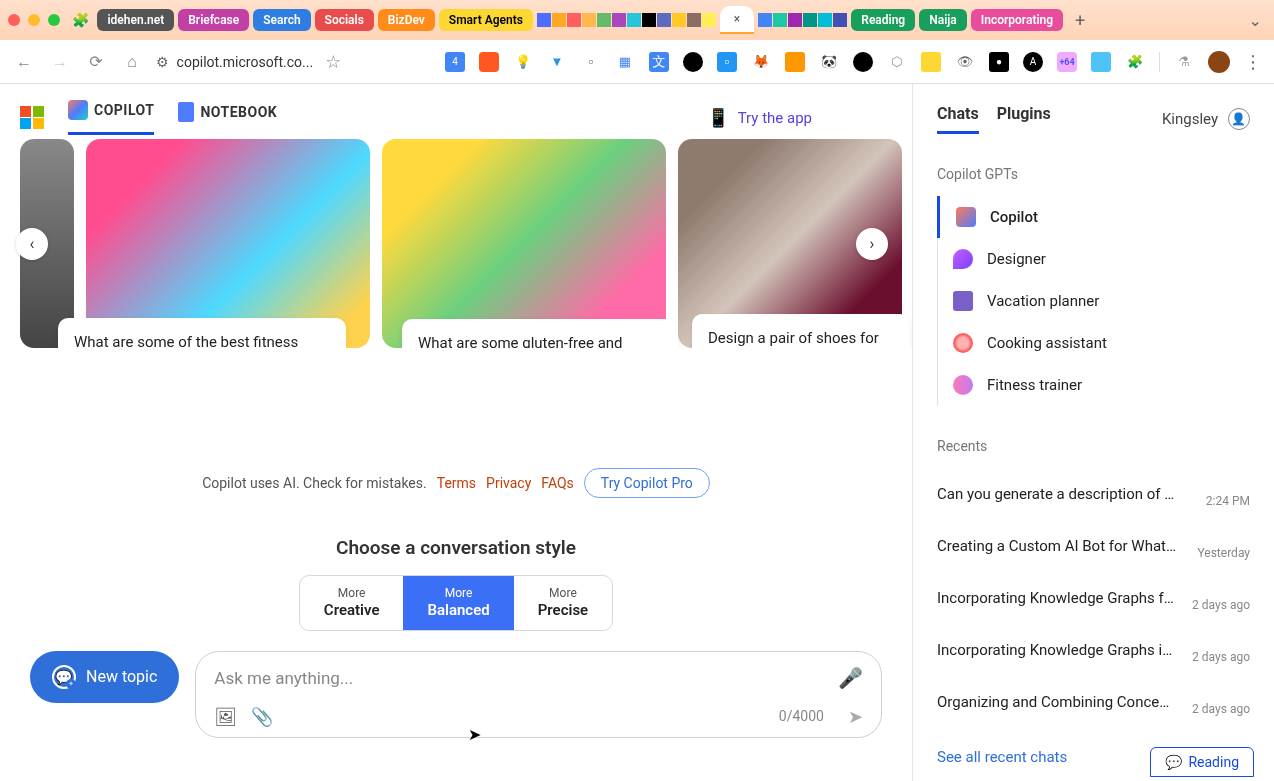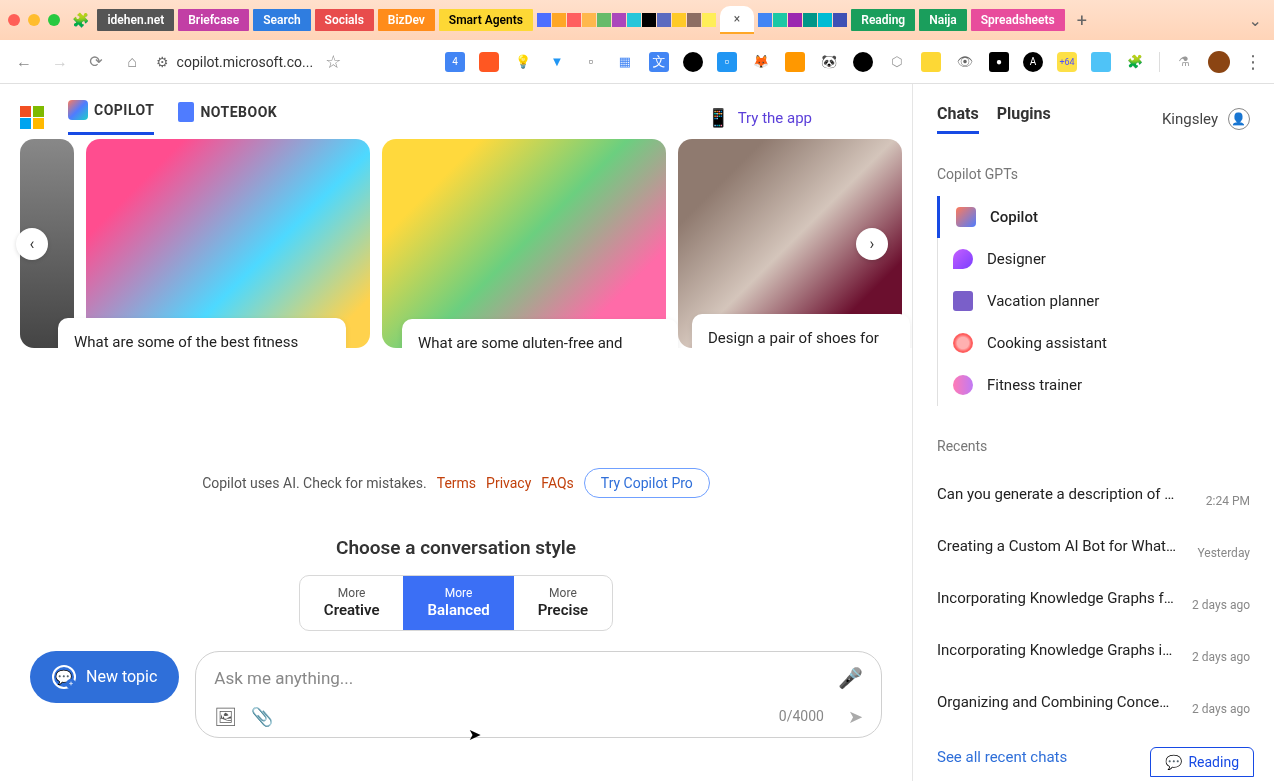--- a/index.html
+++ b/index.html
@@ -6,21 +6,21 @@
     body { width: 1274px; height: 781px; overflow: hidden; background: #fff; }
 
     
     .browser-chrome { background: linear-gradient(180deg, #ffe0cc 0%, #ffd4b8 100%); height: 40px; display: flex; align-items: center; padding: 0 8px; }
     .window-controls { display: flex; gap: 8px; margin-right: 12px; }
     .win-dot { width: 12px; height: 12px; border-radius: 50%; }
     .win-red { background: #ff5f57; }
     .win-yellow { background: #ffbd2e; }
     .win-green { background: #28c940; }
     .tabs { display: flex; gap: 4px; flex: 1; align-items: center; overflow: hidden; }
-    .tab { padding: 4px 10px; border-radius: 1px; font-size: 12px; font-weight: 600; color: #fff; white-space: nowrap; cursor: pointer; }
+    .tab { padding: 4px 10px; border-radius: 6px; font-size: 12px; font-weight: 600; color: #fff; white-space: nowrap; cursor: pointer; }
     .tab-idehen { background: #555; }
     .tab-briefcase { background: #c23fa5; }
     .tab-search { background: #2f7de0; }
     .tab-socials { background: #e84c4c; }
     .tab-bizdev { background: #ff8c1a; }
     .tab-agents { background: #fdd835; color: #000; }
     .tab-icons { display: flex; gap: 1px; }
     .tab-icons span { width: 14px; height: 14px; display: inline-block; }
     .tab-active { background: #fff; border-radius: 10px 10px 0 0; padding: 6px 14px; display: flex; align-items: center; gap: 6px; font-size: 12px; color: #555; border-bottom: 2px solid #ffa726; }
     .tab-reading { background: #1a9e5c; }
@@ -31,21 +31,21 @@
 
     
     .url-bar { background: #fff; height: 44px; display: flex; align-items: center; padding: 0 12px; gap: 12px; border-bottom: 1px solid #e0e0e0; }
     .nav-btn { color: #888; font-size: 16px; cursor: pointer; width: 24px; text-align: center; }
     .url-field { display: flex; align-items: center; gap: 8px; font-size: 14px; color: #333; }
     .lock-icon { color: #666; }
     .star-icon { color: #888; font-size: 18px; margin-left: 4px; cursor: pointer; }
     .ext-icons { display: flex; gap: 14px; margin-left: auto; align-items: center; }
     .ext-icon { width: 20px; height: 20px; display: flex; align-items: center; justify-content: center; font-size: 13px; cursor: pointer; border-radius: 4px; }
     .ext-badge { background: #4285f4; color: #fff; font-size: 10px; padding: 1px 4px; border-radius: 3px; position: relative; }
-    .ext-plus64 { background: #fde047; color: #5050ff; font-size: 9px; padding: 2px 4px; border-radius: 4px; font-weight: 400; }
+    .ext-plus64 { background: #f0abfc; color: #5050ff; font-size: 9px; padding: 2px 4px; border-radius: 4px; font-weight: 700; }
     .avatar-small { width: 22px; height: 22px; border-radius: 50%; background: #8b4513; }
     .menu-dots { font-size: 18px; color: #666; cursor: pointer; }
 
     
     .app { display: flex; height: calc(781px - 84px); }
     .main-panel { flex: 1; display: flex; flex-direction: column; padding: 0; overflow: hidden; min-width: 0; }
     .right-panel { width: 362px; border-left: 1px solid #e5e5e5; padding: 20px 24px; display: flex; flex-direction: column; }
 
     
     .header-nav { display: flex; align-items: center; padding: 16px 20px 0; gap: 24px; }
@@ -169,21 +169,21 @@
     <div class="tab-icons">
       <span style="background:#4285f4;"></span>
         <span style="background:#1cc8a5;"></span>
         <span style="background:#9c27b0;"></span>
       <span style="background:#009688;"></span>
         <span style="background:#00bcd4;"></span>
         <span style="background:#3f51b5;"></span>
     </div>
     <div class="tab tab-reading">Reading</div>
     <div class="tab tab-naija">Naija</div>
-    <div class="tab tab-sheets">Spreadsheets</div>
+    <div class="tab tab-sheets">Incorporating</div>
     <div class="plus-tab">+</div>
   </div>
   <div class="tab-dropdown">⌄</div>
 </div>
 
 <div class="url-bar">
   <div class="nav-btn">←</div>
   <div class="nav-btn" style="opacity:.4">→</div>
   <div class="nav-btn">⟳</div>
   <div class="nav-btn">⌂</div>

